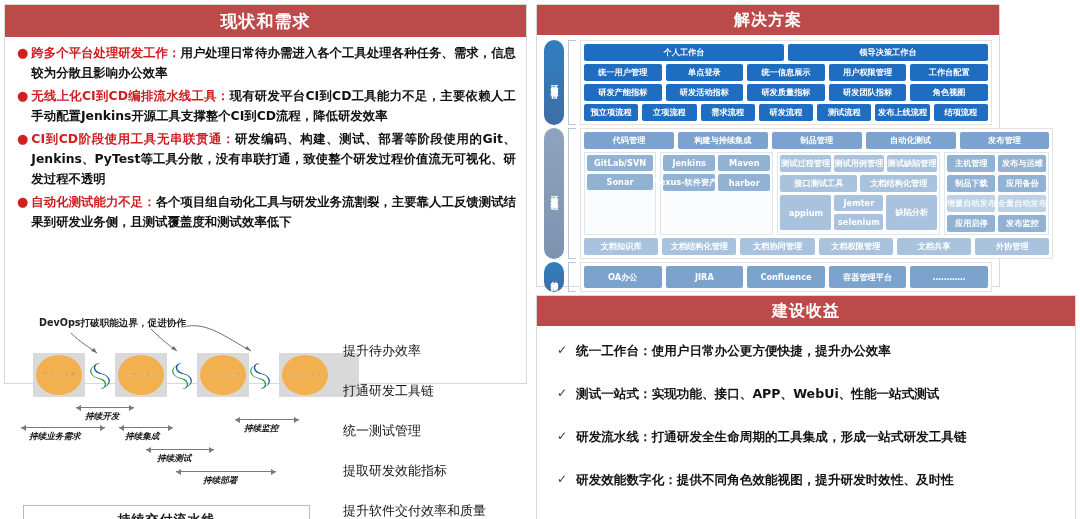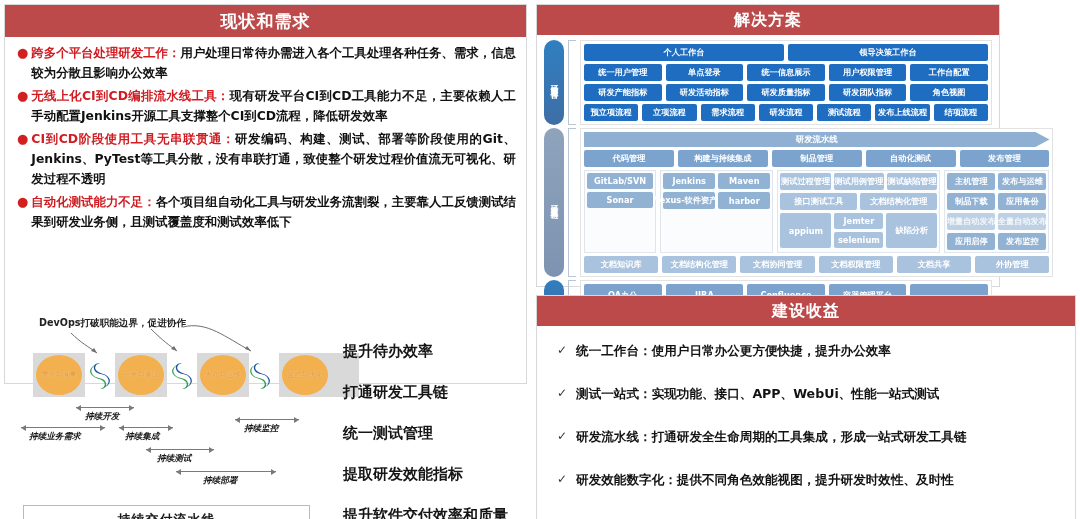--- a/index.html
+++ b/index.html
@@ -70,21 +70,21 @@
 
   #cd-box{
     position:absolute;left:12px;top:190px;width:285px;height:27px;
     border:1.2px solid #e3a9a3;display:flex;align-items:center;justify-content:center;
   }
   #cd-box span{font-size:13px;font-weight:bold;color:#1b1b1b;letter-spacing:1px;}
 
   
   #outcome-list{position:absolute;left:338px;top:305px;width:185px;}
   .outcome-item{
-    font-size:15px;font-weight:bold;color:#151515;margin-bottom:22px;white-space:nowrap;
+    font-size:13px;font-weight:normal;color:#151515;margin-bottom:22px;white-space:nowrap;
   }
 
   
   #solution-panel{left:536px;top:4px;width:464px;height:283px;}
   #solution-panel .panel-head{height:30px;font-size:16px;}
   #solution-panel .panel-body{padding:5px 7px 4px 7px;height:251px;}
 
   .arch{position:relative;width:100%;height:100%;display:flex;flex-direction:column;gap:3px;}
   .arch-row{display:flex;align-items:stretch;gap:4px;}
   .side-tab{
@@ -279,21 +279,20 @@
           </div>
         </div>
 
         <div class="arch-row" style="flex:1 1 auto;">
           <div class="side-tab grey">
             <span>研发交付工具链</span>
           </div>
           <div class="bracket"></div>
           <div class="group">
 
-            <div class="pipeline-bar">研发流水线</div>
 
             <div class="brow">
               <div class="cell soft">代码管理</div>
               <div class="cell soft">构建与持续集成</div>
               <div class="cell soft">制品管理</div>
               <div class="cell soft">自动化测试</div>
               <div class="cell soft">发布管理</div>
             </div>
 
             <div class="tools-grid">

